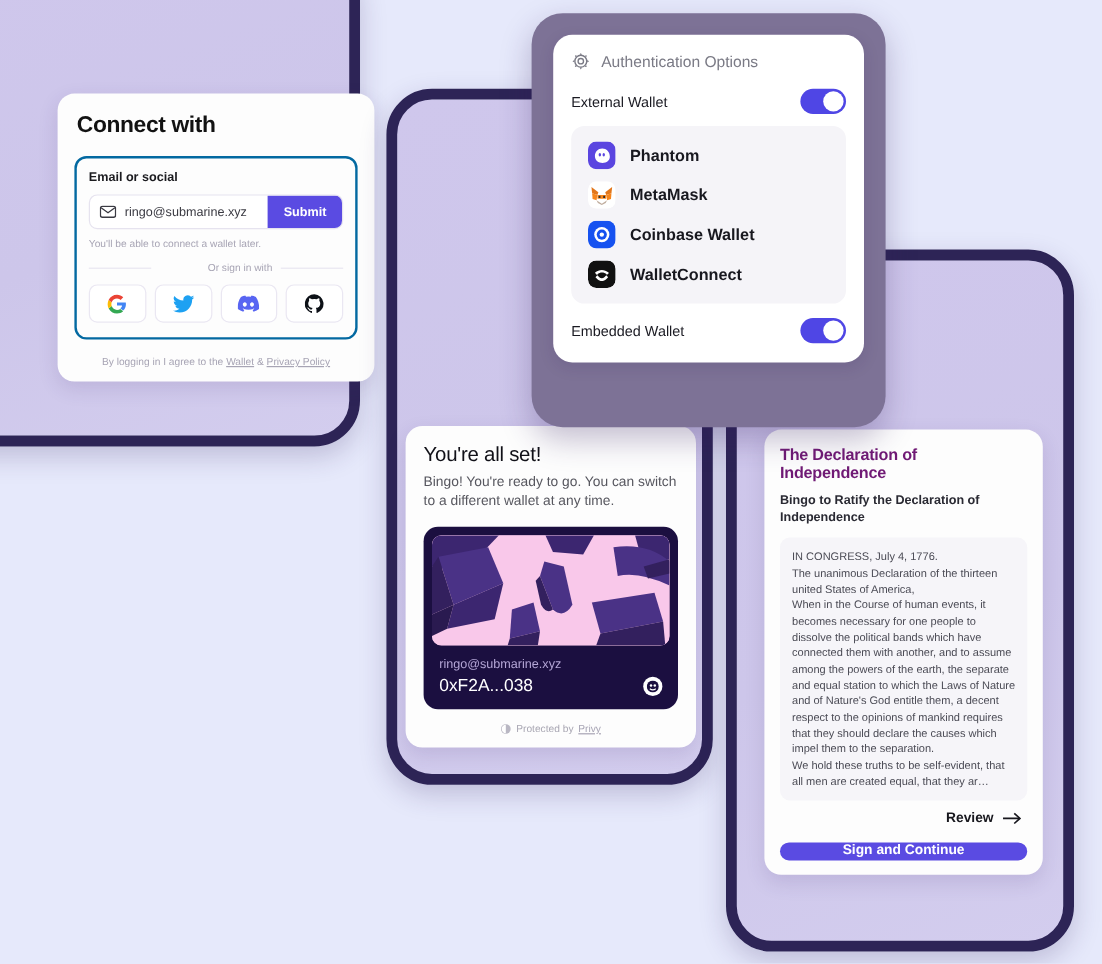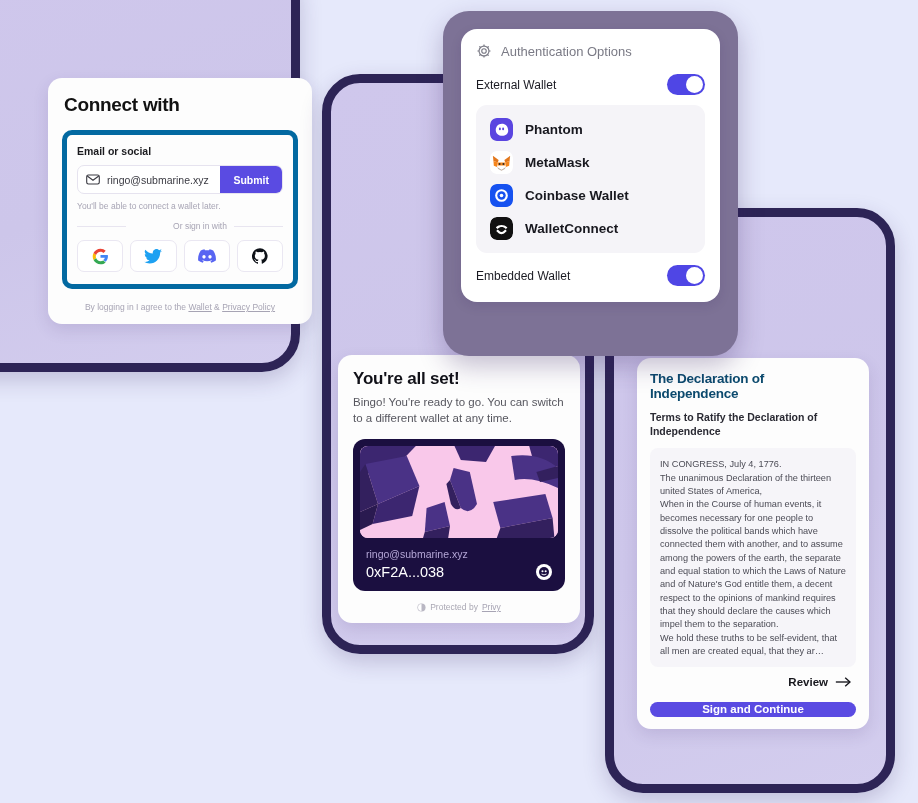--- a/index.html
+++ b/index.html
@@ -56,21 +56,21 @@
     border: 1px solid #e9e7f0;
     border-radius: 9px;
     padding: 10px 11px;
     font-size: 11px;
     font-weight: bold;
     color: #1b1b1f;
     background: #fff;
   }
   #email-social-box {
     margin-top: 10px;
-    border: 5px solid #0369a1;
+    border: 2px solid #0369a1;
     border-radius: 10px;
     padding: 10px 10px 12px;
   }
   #email-social-label {
     font-size: 10.5px;
     font-weight: bold;
     color: #1b1b1f;
     margin-bottom: 8px;
   }
   .input-row {
@@ -218,21 +218,21 @@
 
   
   #allset-card {
     left: 338px;
     top: 355px;
     width: 242px;
     padding: 14px 15px 11px;
   }
   #allset-title {
     font-size: 17px;
-    font-weight: bold;
+    font-weight: normal;
     color: #111118;
     margin-bottom: 6px;
     letter-spacing: -0.2px;
   }
   #allset-sub {
     font-size: 11.5px;
     color: #57575f;
     line-height: 1.35;
     margin-bottom: 13px;
   }
@@ -278,21 +278,21 @@
   
   #sign-card {
     left: 637px;
     top: 358px;
     width: 232px;
     padding: 13px 13px 12px;
   }
   #doc-title {
     font-size: 13.5px;
     font-weight: bold;
-    color: #0c4a6e;
+    color: #701a75;
     margin-bottom: 9px;
     letter-spacing: -0.2px;
   }
   #doc-subtitle {
     font-size: 10.5px;
     font-weight: bold;
     color: #2a2a33;
     line-height: 1.35;
     margin-bottom: 10px;
   }
@@ -441,21 +441,21 @@
     </svg>
     <span>Protected by </span>
       <span class="lnk">Privy</span>
   </div>
 </div>
 
 <div class="phone" id="phone-sign"></div>
 
 <div class="card" id="sign-card">
   <div id="doc-title">The Declaration of Independence</div>
-  <div id="doc-subtitle">Terms to Ratify the Declaration of Independence</div>
+  <div id="doc-subtitle">Bingo to Ratify the Declaration of Independence</div>
   <div id="doc-body">IN CONGRESS, July 4, 1776.
 The unanimous Declaration of the thirteen united States of America,
 When in the Course of human events, it becomes necessary for one people to dissolve the political bands which have connected them with another, and to assume among the powers of the earth, the separate and equal station to which the Laws of Nature and of Nature's God entitle them, a decent respect to the opinions of mankind requires that they should declare the causes which impel them to the separation.
 We hold these truths to be self-evident, that all men are created equal, that they ar…</div>
 
   <div id="review-row">
     <span id="review-label">Review</span>
     <svg width="17" height="12" viewBox="0 0 20 14">
       <path d="M1 7 H17" stroke="#17171d" stroke-width="1.6" fill="none"></path>
       <path d="M12 2 L17.6 7 L12 12" stroke="#17171d" stroke-width="1.6" fill="none"></path>

